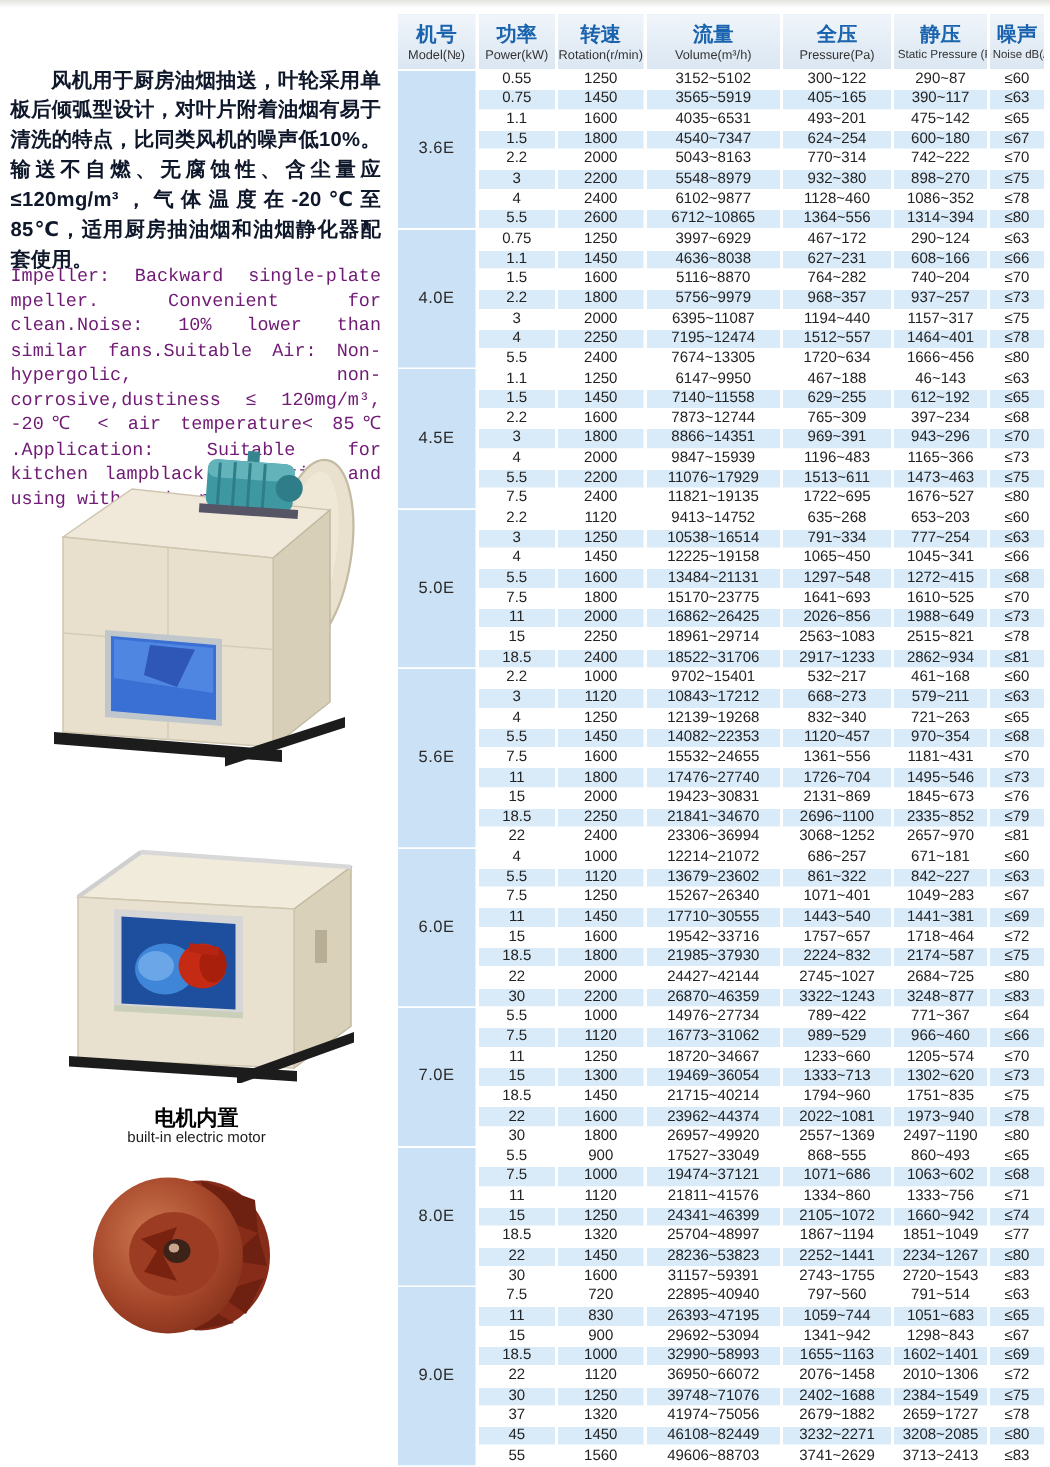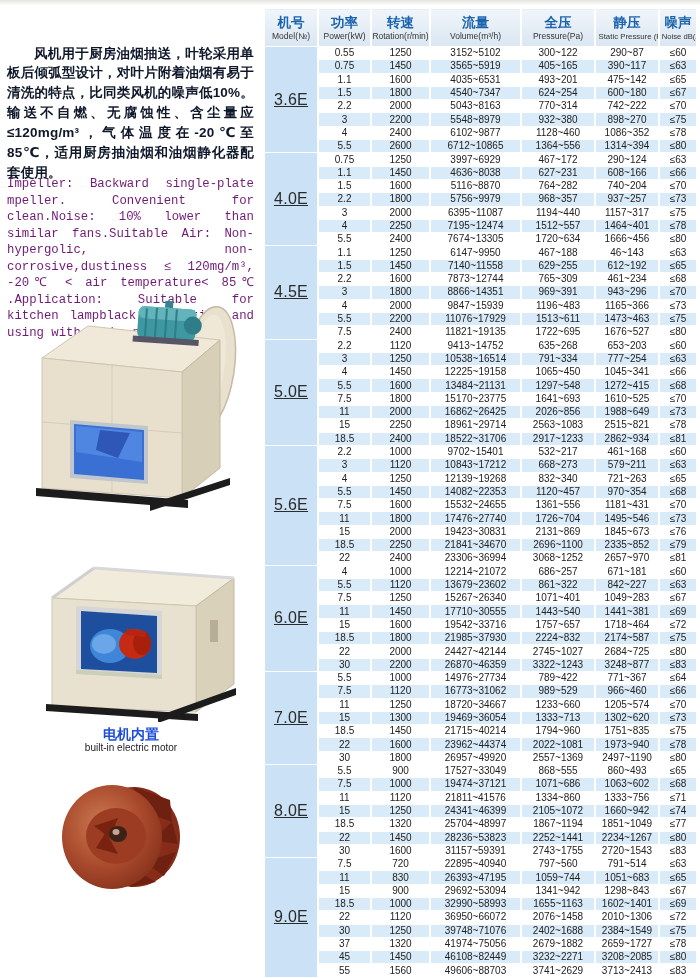--- a/index.html
+++ b/index.html
@@ -16,41 +16,41 @@
     position:absolute;left:7px;top:30px;width:247px;
     font-size:13.5px;font-weight:bold;color:#0f172a;line-height:1.48;
     text-align:justify;text-indent:2em;letter-spacing:.2px;
   }
   .intro-en{
     position:absolute;left:7px;top:164px;width:247px;
     font-size:12.3px;color:#701a75;line-height:1.34;text-align:justify;font-family:Liberation Mono, monospace;
   }
   .fig{position:absolute;}
   .fig-label{position:absolute;left:0;width:262px;text-align:center;}
-  .fig-label .cn{display:block;font-weight:bold;font-size:14px;color:#1d4ed8;line-height:1.15;}
+  .fig-label .cn{display:block;font-weight:bold;font-size:14px;color:#000000;line-height:1.15;margin-top:11px;}
   .fig-label .en{display:block;font-size:10px;color:#1c1c1c;line-height:1.2;}
   
   .spec-table{
     position:absolute;left:263px;top:8px;width:433px;
     border-collapse:collapse;table-layout:fixed;
   }
   .spec-table th,.spec-table td{
     border:1px solid #fff;border-left-width:2px;border-right-width:2px;
     padding:0;text-align:center;vertical-align:middle;overflow:hidden;white-space:nowrap;
   }
   .spec-table thead th{
     background:linear-gradient(#f0f5fa,#dae6f2);
     height:34px;padding:2px 0 1px;
   }
   .spec-table thead .cn{display:block;font-size:13.5px;font-weight:bold;color:#1a63ae;line-height:1.15;}
   .spec-table thead .en{display:block;font-size:8.5px;font-weight:normal;color:#333;line-height:1.2;transform-origin:center;}
   .spec-table td{height:12.3px;font-size:10px;color:#222;background:#fff;line-height:1;}
   .spec-table tr.stripe td{background:#d9eaf8;}
   .spec-table td.model-cell{
-    background:#cbe1f5 !important;font-size:16px;color:#2b2b2b;letter-spacing:.3px;text-decoration:underline;
+    background:#cbe1f5 !important;font-size:11px;color:#2b2b2b;letter-spacing:.3px;
   }
 </style>
 </head>
 <body>
 
 <div class="top-edge"></div>
 
 <div class="left-col">
 
   <p class="intro-cn">风机用于厨房油烟抽送，叶轮采用单板后倾弧型设计，对叶片附着油烟有易于清洗的特点，比同类风机的噪声低10%。输送不自燃、无腐蚀性、含尘量应≤120mg/m³，气体温度在-20℃至85℃，适用厨房抽油烟和油烟静化器配套使用。</p>
@@ -331,21 +331,21 @@
         <td>7140~11558</td>
         <td>629~255</td>
         <td>612~192</td>
         <td>≤65</td>
       </tr>
       <tr>
         <td>2.2</td>
         <td>1600</td>
         <td>7873~12744</td>
         <td>765~309</td>
-        <td>461~234</td>
+        <td>397~234</td>
         <td>≤68</td>
       </tr>
       <tr class="stripe">
         <td>3</td>
         <td>1800</td>
         <td>8866~14351</td>
         <td>969~391</td>
         <td>943~296</td>
         <td>≤70</td>
       </tr>

